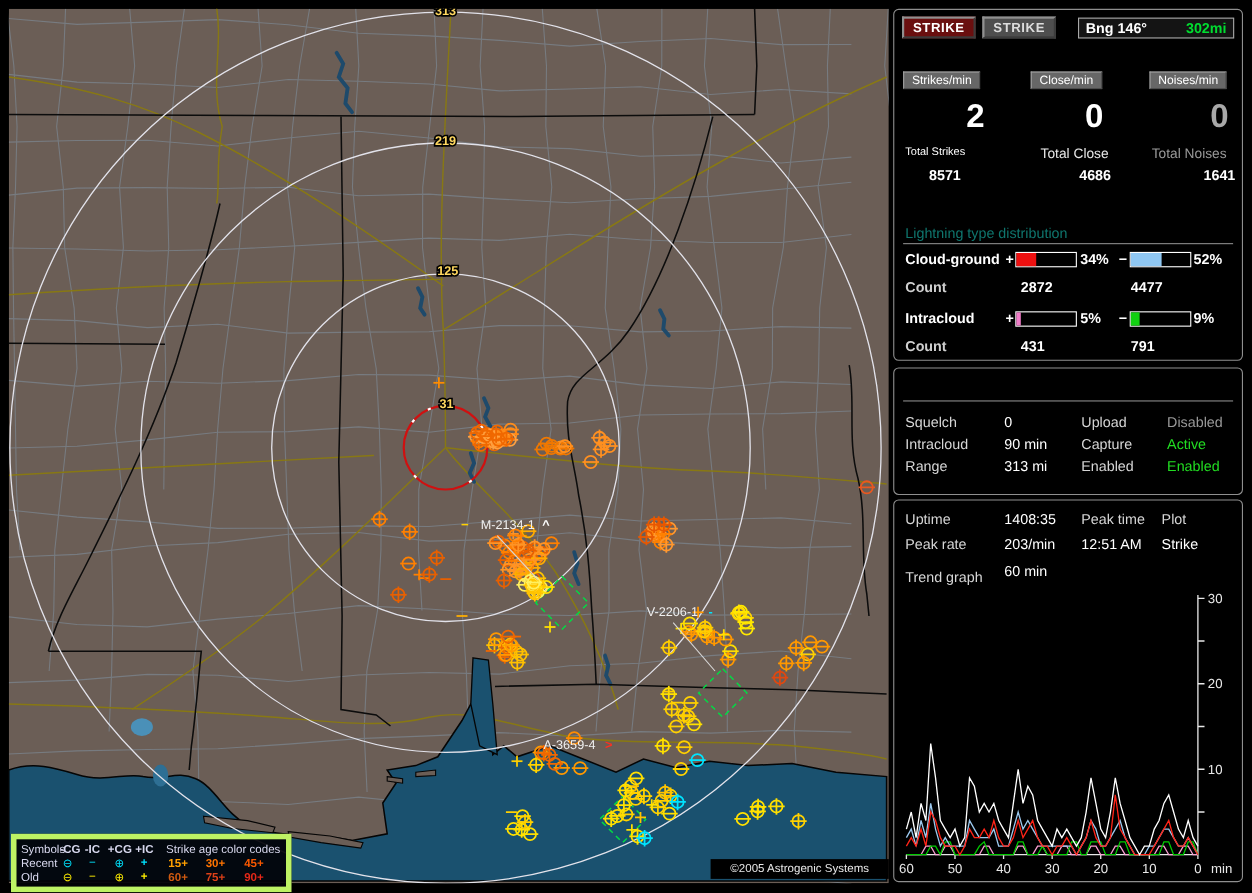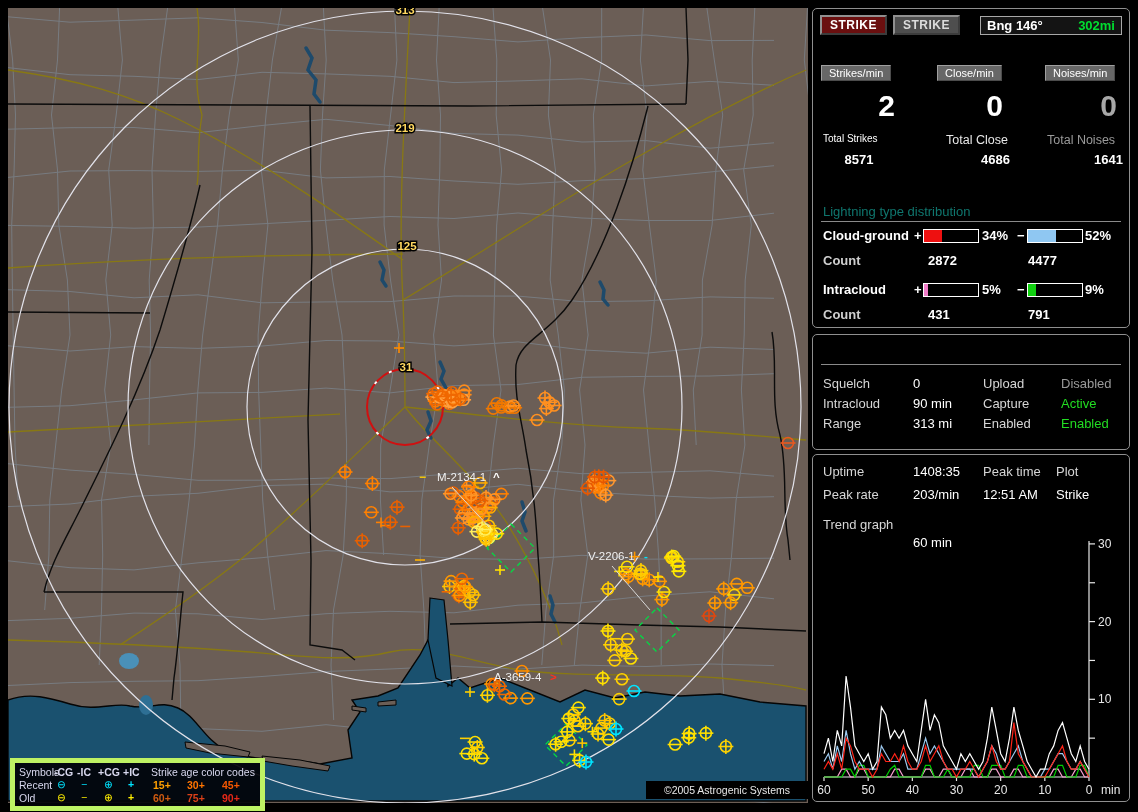--- a/index.html
+++ b/index.html
@@ -1265,21 +1265,21 @@
     <span class="abs val" style="left:100px;top:9px">1408:35</span>
     <span class="abs lbl" style="left:170px;top:9px">Peak time</span>
     <span class="abs lbl" style="left:243px;top:9px">Plot</span>
 
     <span class="abs lbl" style="left:10px;top:32px">Peak rate</span>
     <span class="abs val" style="left:100px;top:32px">203/min</span>
     <span class="abs val" style="left:170px;top:32px">12:51 AM</span>
     <span class="abs val" style="left:243px;top:32px">Strike</span>
 
     <span class="abs lbl" style="left:10px;top:62px">Trend graph</span>
-    <span class="abs val" style="left:100px;top:80px">60 min</span>
+    <span class="abs val" style="left:100px;top:57px">60 min</span>
 
     <svg id="trend" class="abs" style="left:0;top:82px" width="316" height="262" viewBox="0 0 316 262">
         <g stroke="#e8e8e8" stroke-width="1.2">
           <line x1="276" y1="3.9000000000000057" x2="276" y2="240"></line>
           <line x1="11" y1="240" x2="276" y2="240"></line>
           <line x1="276" y1="201.15" x2="282" y2="201.15"></line>
           <line x1="276" y1="162.3" x2="282" y2="162.3"></line>
           <line x1="276" y1="123.45" x2="282" y2="123.45"></line>
           <line x1="276" y1="84.60000000000002" x2="282" y2="84.60000000000002"></line>
           <line x1="276" y1="45.75" x2="282" y2="45.75"></line>

